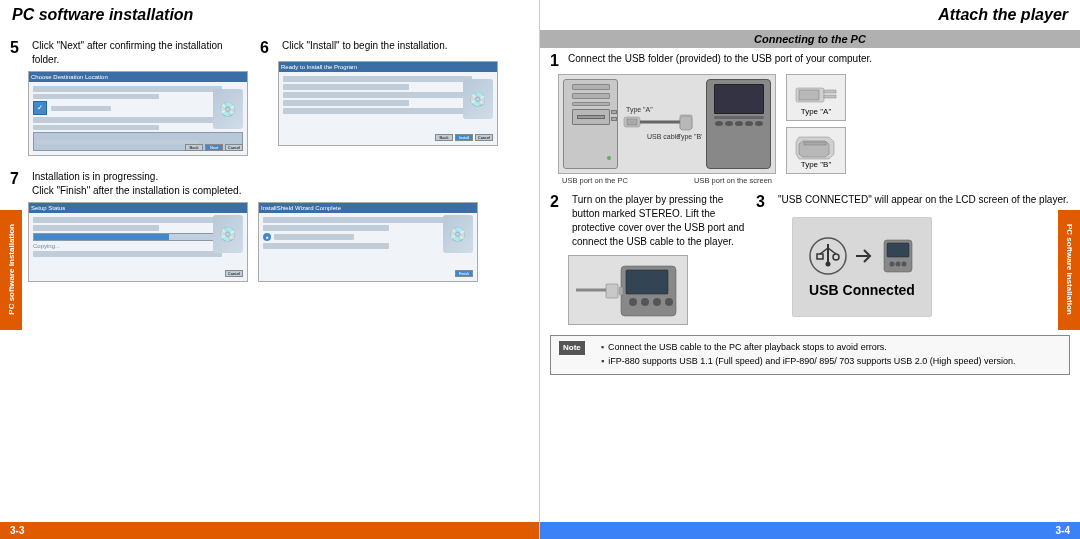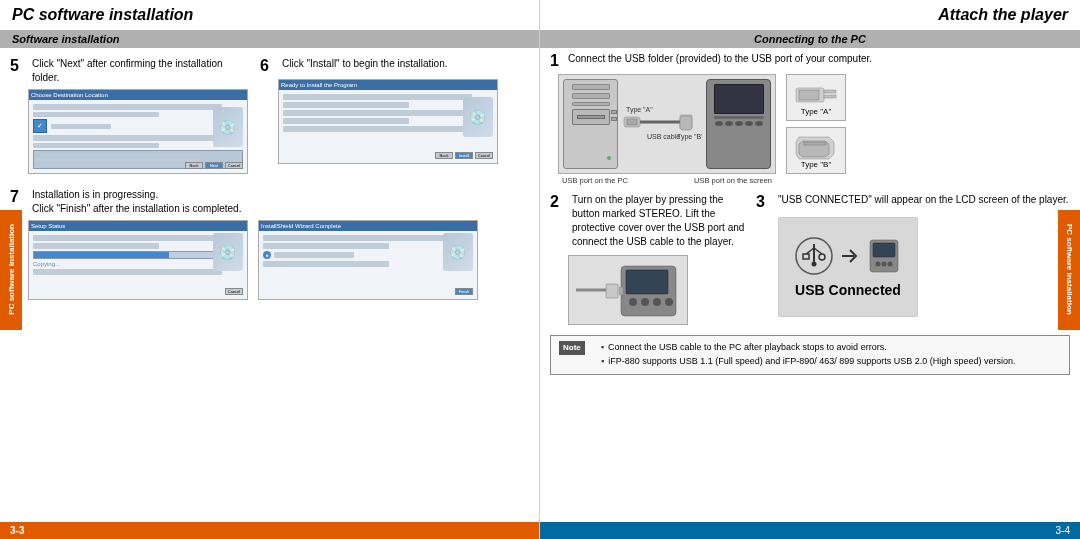--- a/index.html
+++ b/index.html
@@ -176,26 +176,26 @@
       text-align: left;
       padding: 3px 10px;
       font-size: 10px;
       font-weight: bold;
     }
     .page-number-right {
       position: absolute;
       bottom: 0;
       left: 0;
       right: 0;
-      background: #0369a1;
+      background: #3b82f6;
       color: #fff;
       text-align: right;
       padding: 3px 10px;
       font-size: 10px;
-      font-weight: normal;
+      font-weight: bold;
     }
 
     
     .pc-tower {
       width: 55px;
       height: 90px;
       background: #c8c8c8;
       border: 1px solid #888;
       border-radius: 3px;
       display: flex;
@@ -330,23 +330,20 @@
   </style>
 </head>
 <body>
 
 <div class="left-panel">
 
   <div class="section-header-left">
     <h1>PC software installation</h1>
   </div>
 
-  <div class="sub-section-bar">
-    <h2>Software installation</h2>
-  </div>
 
   <div style="display:flex; padding: 5px 10px 2px 10px; gap:10px;">
 
     <div style="width:240px;">
       <div class="step" style="padding:4px 0;">
         <span class="step-number">5</span>
         <span class="step-text">Click "Next" after confirming the installation folder.</span>
       </div>
 
       <div class="screenshot-box" style="width:220px; height:85px; margin-left:18px;">
@@ -612,21 +609,21 @@
         </div>
       </div>
     </div>
 
     <div style="flex:1; display:flex; flex-direction:column; gap:4px;">
       <div class="step" style="padding:2px 0;">
         <span class="step-number">3</span>
         <span class="step-text">"USB CONNECTED" will appear on the LCD screen of the player.</span>
       </div>
 
-      <div class="usb-connected-box" style="margin-left:22px;">
+      <div class="usb-connected-box" style="margin-left:36px;">
         <div class="usb-connected-icon">
 
           <svg width="40" height="40" viewBox="0 0 40 40">
             <circle cx="20" cy="20" r="18" fill="none" stroke="#555" stroke-width="1.5"></circle>
 
             <line x1="20" y1="8" x2="20" y2="28" stroke="#333" stroke-width="2"></line>
             <line x1="20" y1="12" x2="12" y2="18" stroke="#333" stroke-width="1.5"></line>
             <rect x="9" y="18" width="6" height="5" fill="none" stroke="#333" stroke-width="1.5"></rect>
             <line x1="20" y1="12" x2="28" y2="18" stroke="#333" stroke-width="1.5"></line>
             <circle cx="28" cy="21" r="3" fill="none" stroke="#333" stroke-width="1.5"></circle>
@@ -651,21 +648,21 @@
   </div>
 
   <div class="note-box">
     <div style="display:flex; gap:4px; align-items:flex-start;">
       <span class="note-label" style="background:#555;color:#fff;padding:1px 4px;font-size:8px;">Note</span>
       <span style="color:#333;">▪</span>
       <span>Connect the USB cable to the PC after playback stops to avoid errors.</span>
     </div>
     <div class="note-bullet" style="margin-left:42px;">
       <span style="color:#333;">▪</span>
-      <span>iFP-880 supports USB 1.1 (Full speed) and iFP-890/ 463/ 899 supports USB 2.0 (High speed) version.</span>
+      <span>iFP-880 supports USB 1.1 (Full speed) and iFP-890/ 895/ 703 supports USB 2.0 (High speed) version.</span>
     </div>
   </div>
 
   <div style="position:absolute; right:0; top:50%; transform:translateY(-50%); width:22px; height:120px; display:flex; align-items:center; justify-content:center; background:#e05a00;">
     <span style="color:#fff;font-size:8px;font-weight:bold;writing-mode:vertical-rl;transform:rotate(0deg);white-space:nowrap;">PC software installation</span>
   </div>
 
   <div class="page-number-right">
     <span>3-4</span>
   </div>

